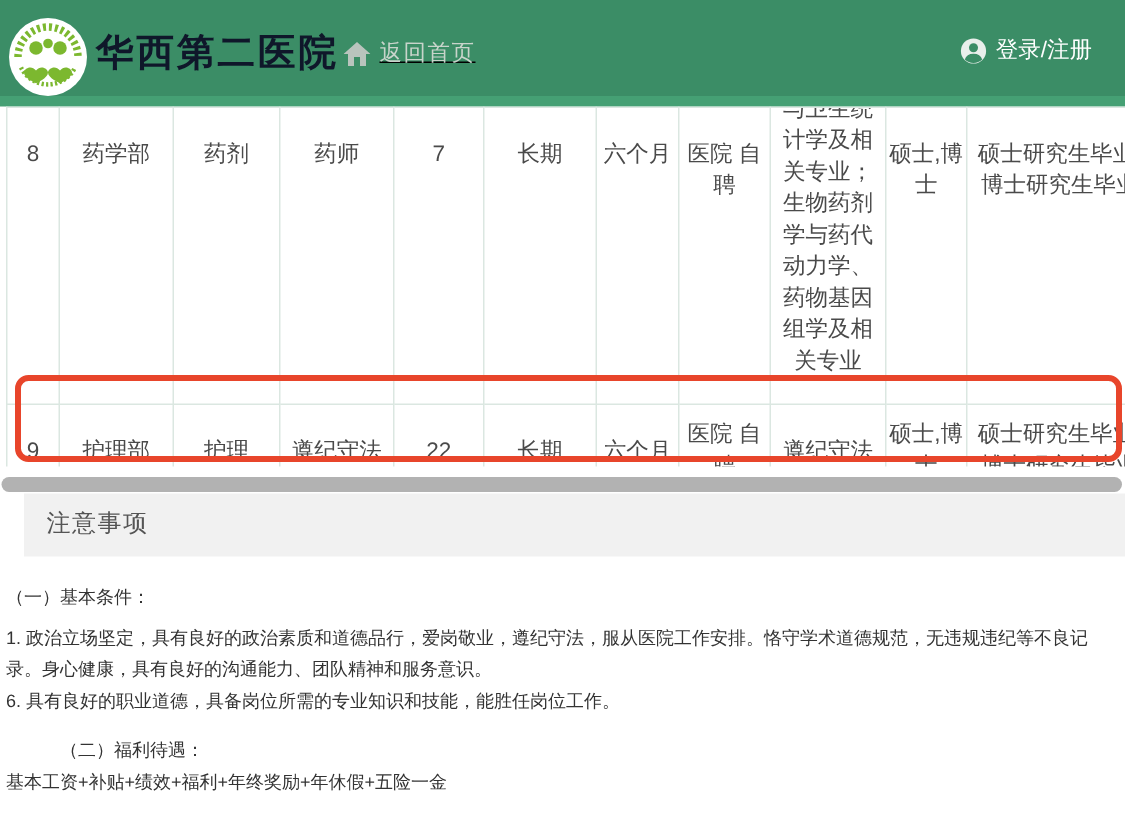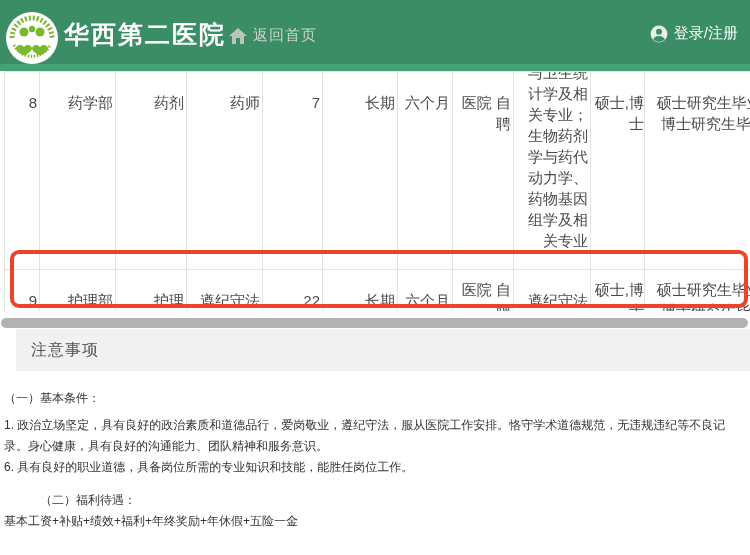--- a/index.html
+++ b/index.html
@@ -2,29 +2,29 @@
 <html><head>
 <meta charset="utf-8">
 <style>
   html,body{margin:0;padding:0;background:#fff;}
   #app{position:relative;width:750px;height:555px;overflow:hidden;background:#fff;
        font-family:"Liberation Sans","DejaVu Sans",sans-serif;}
   
   .header{position:absolute;left:0;top:0;width:750px;height:64px;background:#3b8d66;}
   .strip{position:absolute;left:0;top:64px;width:750px;height:7px;background:#45a074;}
   .logo{position:absolute;left:5px;top:11px;width:54px;height:54px;}
-  .site-title{position:absolute;left:64px;top:18px;color:#ffffff;font-size:25px;font-weight:bold;letter-spacing:2px;}
-  .back-home{position:absolute;left:229px;top:26px;display:flex;align-items:center;gap:6px;cursor:pointer;}
+  .site-title{position:absolute;left:64px;top:18px;color:#0f172a;font-size:25px;font-weight:bold;letter-spacing:2px;}
+  .back-home{position:absolute;left:229px;top:26px;display:flex;align-items:center;gap:6px;cursor:pointer;text-decoration:underline;}
   .back-home span{color:#c8d4cb;font-size:15px;letter-spacing:1px;}
-  .login{position:absolute;right:12px;top:24px;display:flex;align-items:center;gap:6px;cursor:pointer;}
+  .login{position:absolute;right:22px;top:24px;display:flex;align-items:center;gap:6px;cursor:pointer;}
   .login span{color:#fff;font-size:15px;}
   
   .tbl-viewport{position:absolute;left:0;top:71px;width:750px;height:240px;overflow:hidden;}
   table{border-collapse:collapse;table-layout:fixed;width:764px;margin-left:4px;}
-  td{border:1px solid #dbe7e1;text-align:right;color:#4a4a4a;font-size:15px;line-height:21px;
+  td{border:1px solid #dbe7e1;text-align:center;color:#4a4a4a;font-size:15px;line-height:21px;
      padding:0 2px;word-break:break-all;overflow:hidden;}
   tr.r8 td{height:177px;vertical-align:top;padding-top:20px;}
   tr.r8 td.major{padding-top:0;}
   tr.r8 td.major .cut{margin-top:-10px;}
   tr.r9 td{height:60px;vertical-align:middle;}
   td.deg{padding:0;}
   
   .highlight{position:absolute;left:10px;top:250px;width:730px;height:50px;
              border:4px solid #e8452b;border-radius:9px;pointer-events:none;}
   

